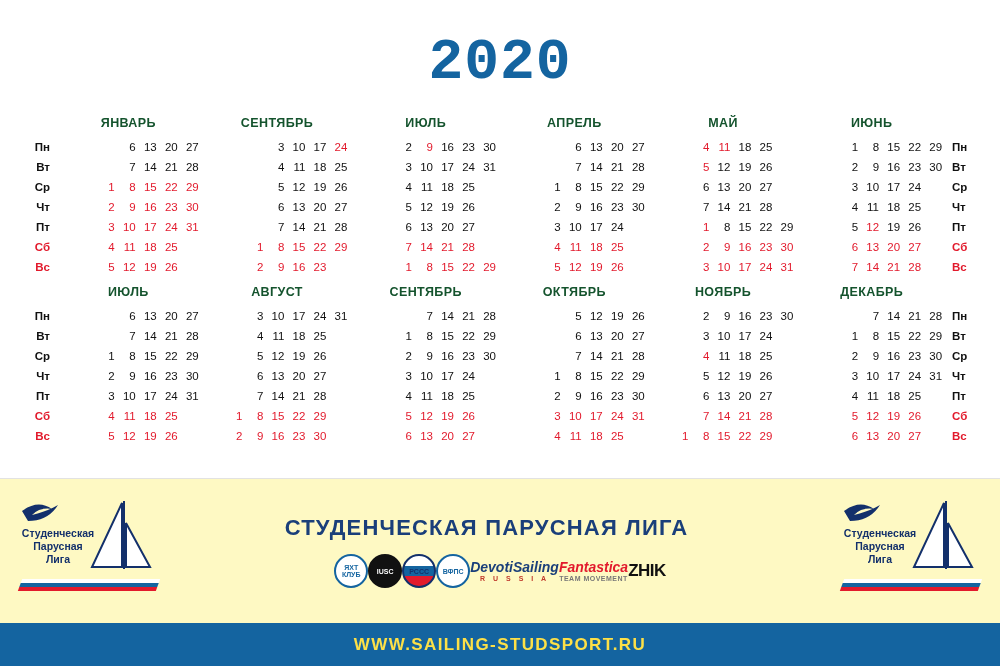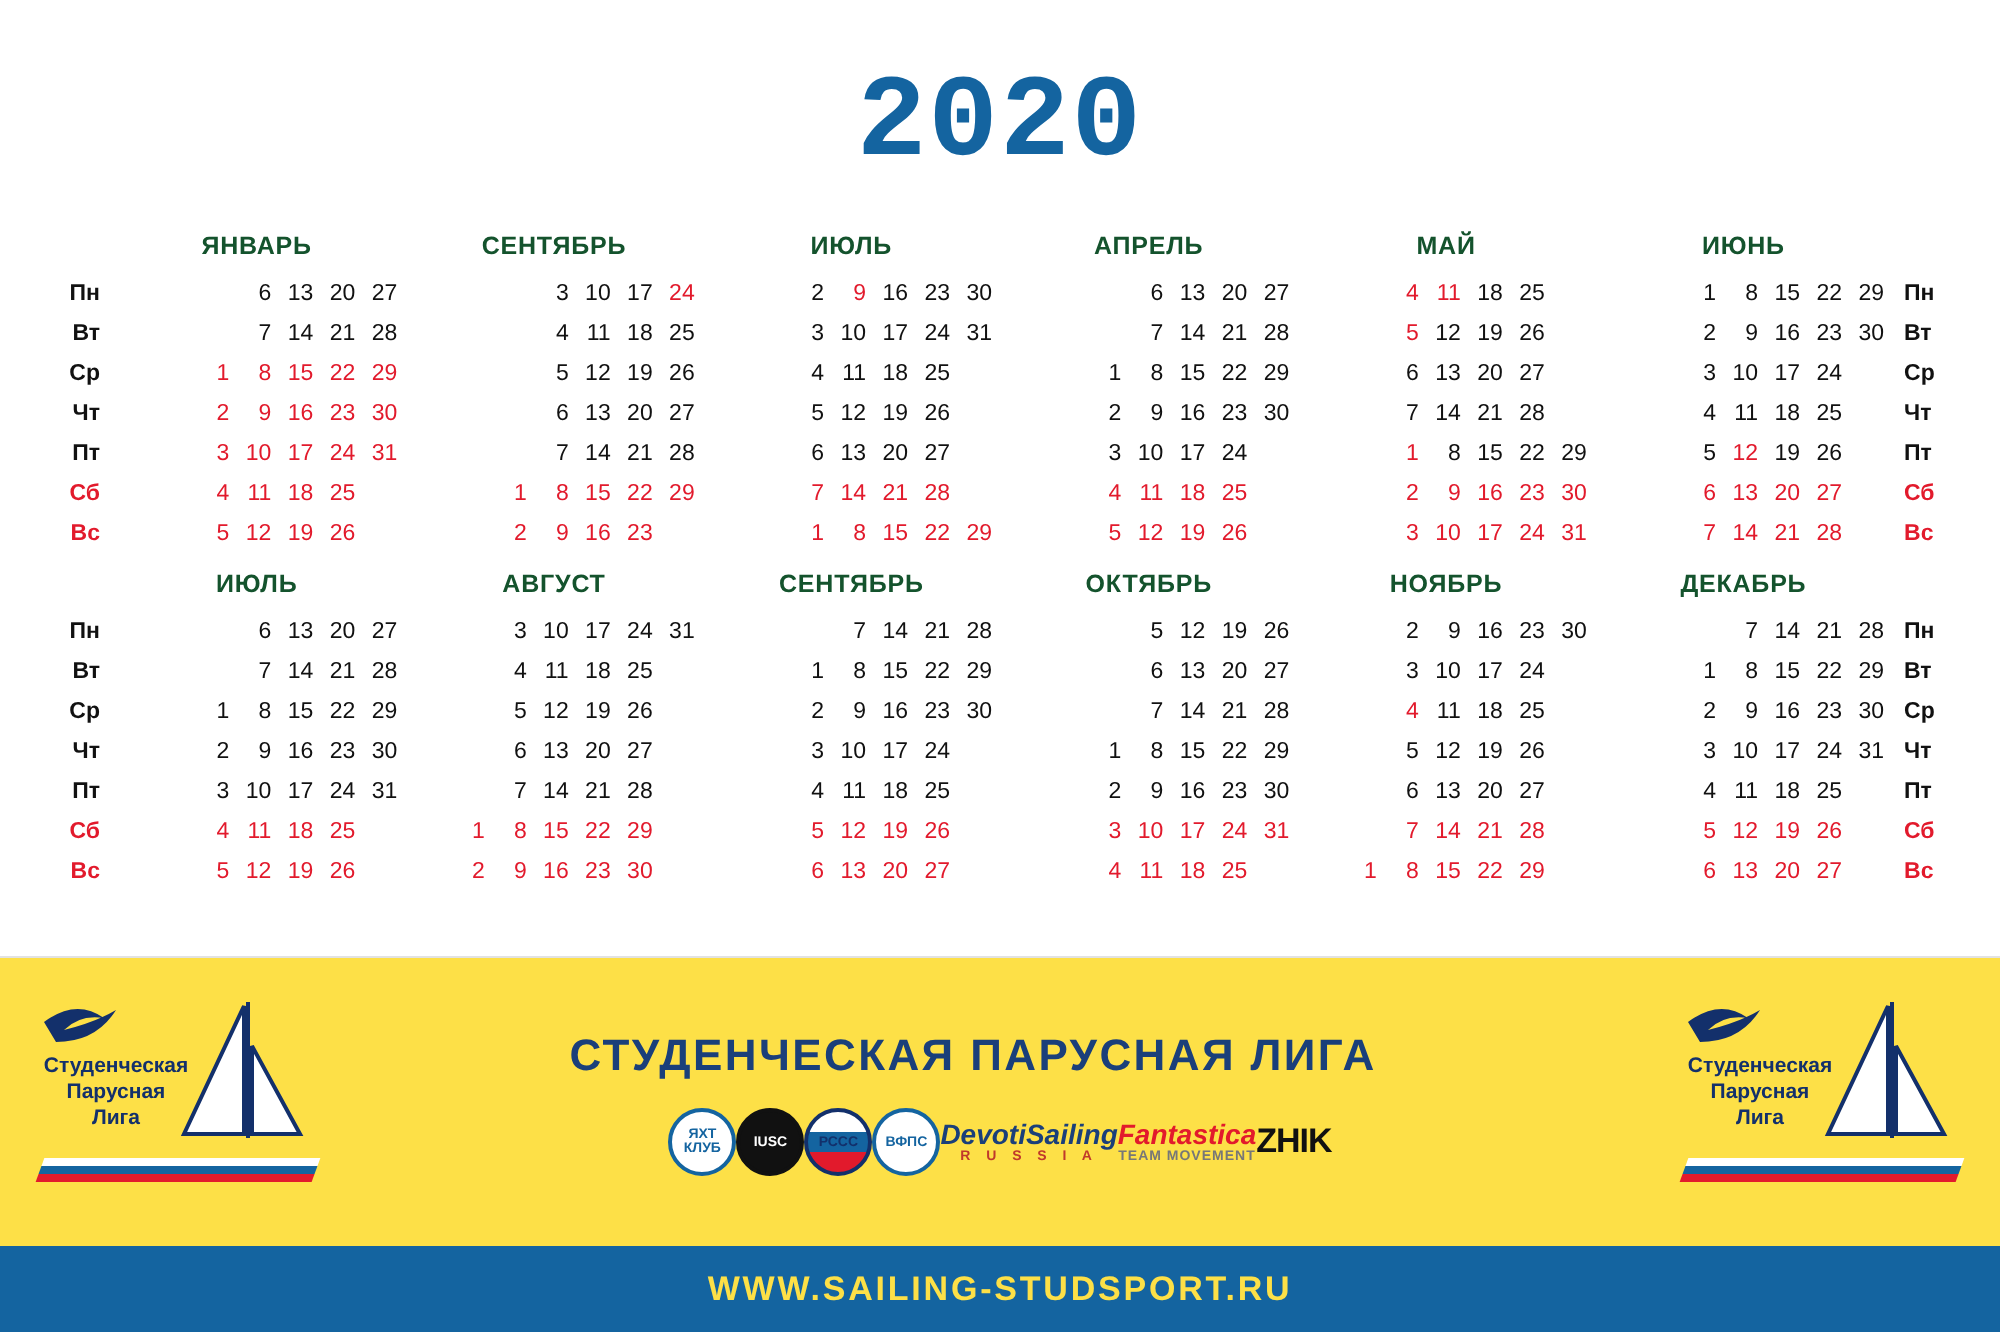--- a/index.html
+++ b/index.html
@@ -100,21 +100,21 @@
   .day.empty {
     color: transparent;
   }
   
   .footer-band {
     position: absolute;
     left: 0;
     top: 478px;
     width: 1000px;
     height: 145px;
-    background: #fde047;
+    background: #fef9c3;
     border-top: 1px solid #e2e2e2;
     border-bottom: 1px solid #e2e2e2;
   }
   .brand-title {
     position: absolute;
     left: 0;
     top: 36px;
     width: 973px;
     text-align: center;
     font-size: 22px;

